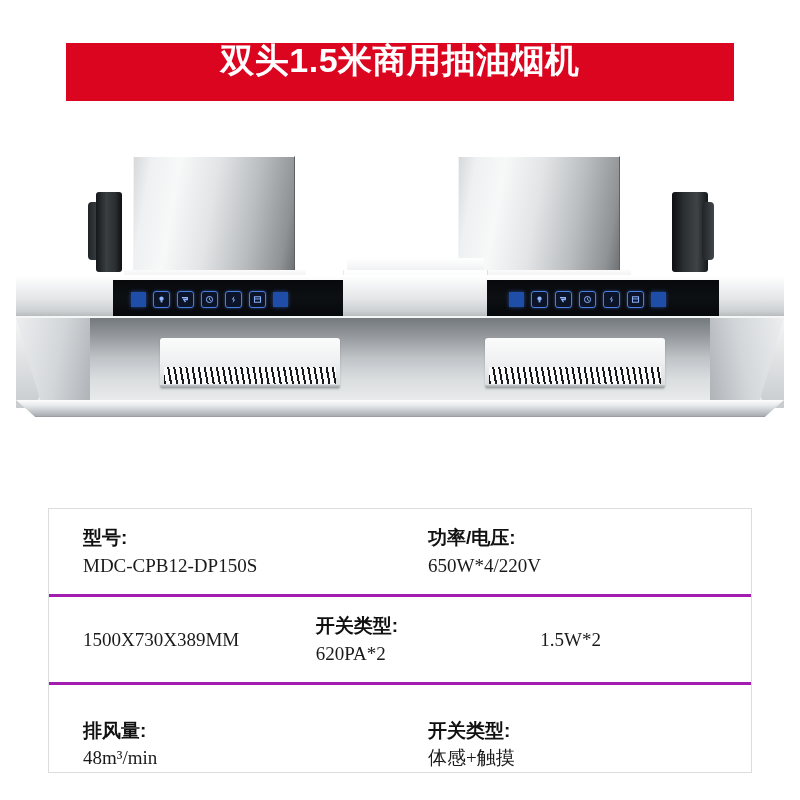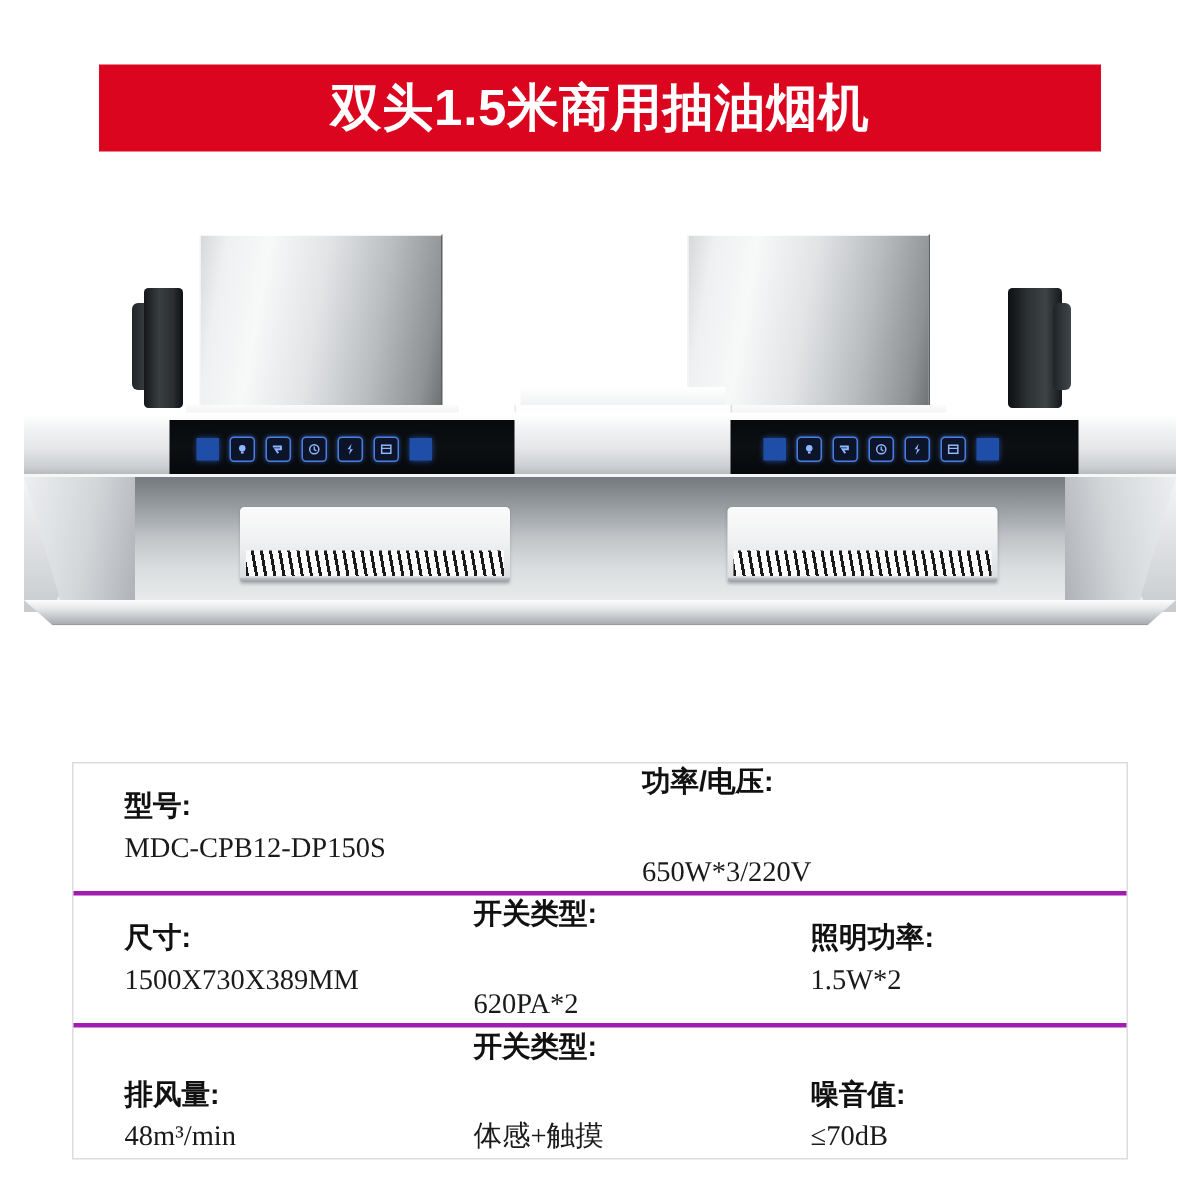--- a/index.html
+++ b/index.html
@@ -17,21 +17,21 @@
 
   
   .banner {
     position: absolute;
     left: 66px;
     top: 43px;
     width: 668px;
     height: 58px;
     background: #db0520;
     display: flex;
-    align-items: center;
+    align-items: flex-start;
     justify-content: center;
   }
   .banner-text {
     color: #ffffff;
     font-size: 34px;
     font-weight: bold;
     letter-spacing: 0.5px;
     line-height: 1;
     white-space: nowrap;
   }
@@ -281,21 +281,21 @@
   }
   .spec-row:last-child { border-bottom: none; height: 87px; align-items: flex-end; }
   .spec-cell {
     flex: 1 1 0;
     padding-left: 34px;
     display: flex;
     flex-direction: column;
     justify-content: center;
     box-sizing: border-box;
   }
-  .spec-cell.c2 { padding-left: 22px; gap: 32px; }
+  .spec-cell.c2 { padding-left: 22px; }
   .spec-cell.c3 { padding-left: 14px; }
   .spec-label {
     font-size: 19px;
     font-weight: bold;
     color: #111111;
     line-height: 1.45;
     white-space: nowrap;
   }
   .spec-value {
     font-size: 19px;
@@ -441,47 +441,41 @@
 
 <div class="spec-table">
 
   <div class="spec-row">
     <div class="spec-cell c1">
       <div class="spec-label">型号:</div>
       <div class="spec-value">MDC-CPB12-DP150S</div>
     </div>
     <div class="spec-cell c2">
       <div class="spec-label">功率/电压:</div>
-      <div class="spec-value">650W*3/220V</div>
+      <div class="spec-value">650W*4/220V</div>
     </div>
   </div>
 
   <div class="spec-row">
     <div class="spec-cell c1">
-      <div class="spec-label">尺寸:</div>
       <div class="spec-value">1500X730X389MM</div>
     </div>
     <div class="spec-cell c2">
       <div class="spec-label">开关类型:</div>
       <div class="spec-value">620PA*2</div>
     </div>
     <div class="spec-cell c3">
-      <div class="spec-label">照明功率:</div>
       <div class="spec-value">1.5W*2</div>
     </div>
   </div>
 
   <div class="spec-row">
     <div class="spec-cell c1">
       <div class="spec-label">排风量:</div>
       <div class="spec-value">48m³/min</div>
     </div>
     <div class="spec-cell c2">
       <div class="spec-label">开关类型:</div>
       <div class="spec-value">体感+触摸</div>
     </div>
-    <div class="spec-cell c3">
-      <div class="spec-label">噪音值:</div>
-      <div class="spec-value">≤70dB</div>
-    </div>
   </div>
 
 </div>
 
 </body></html>

